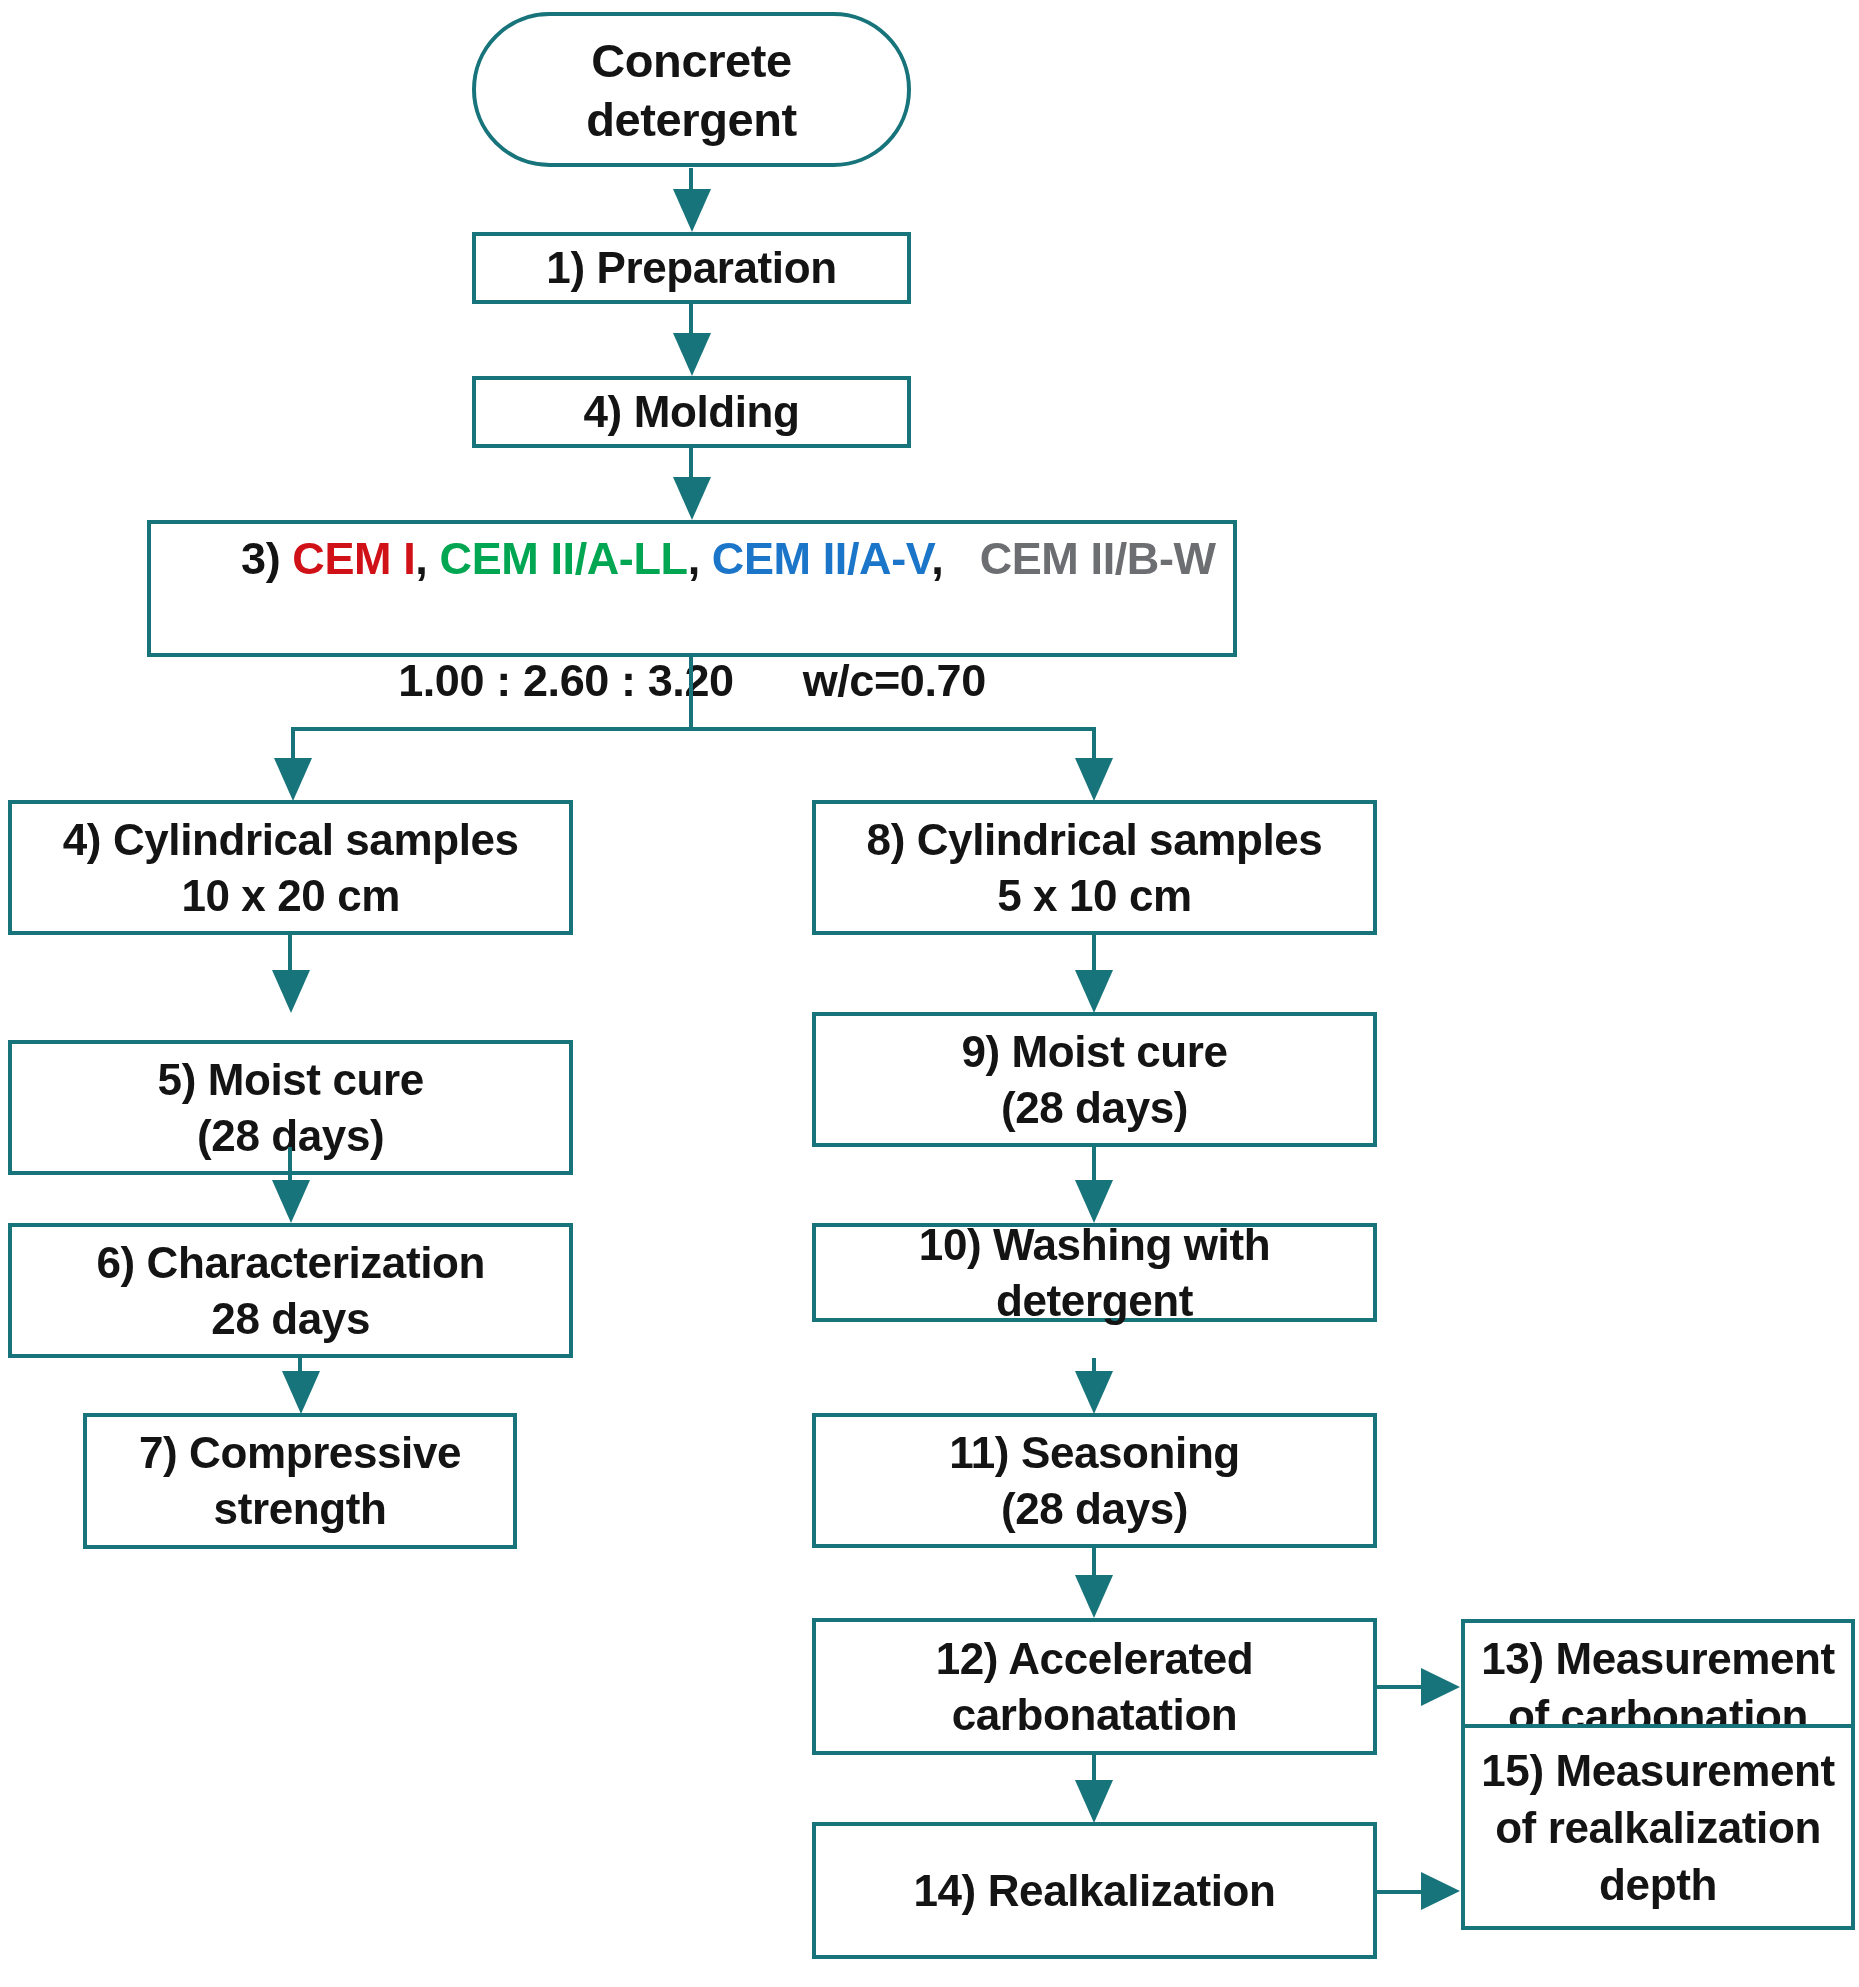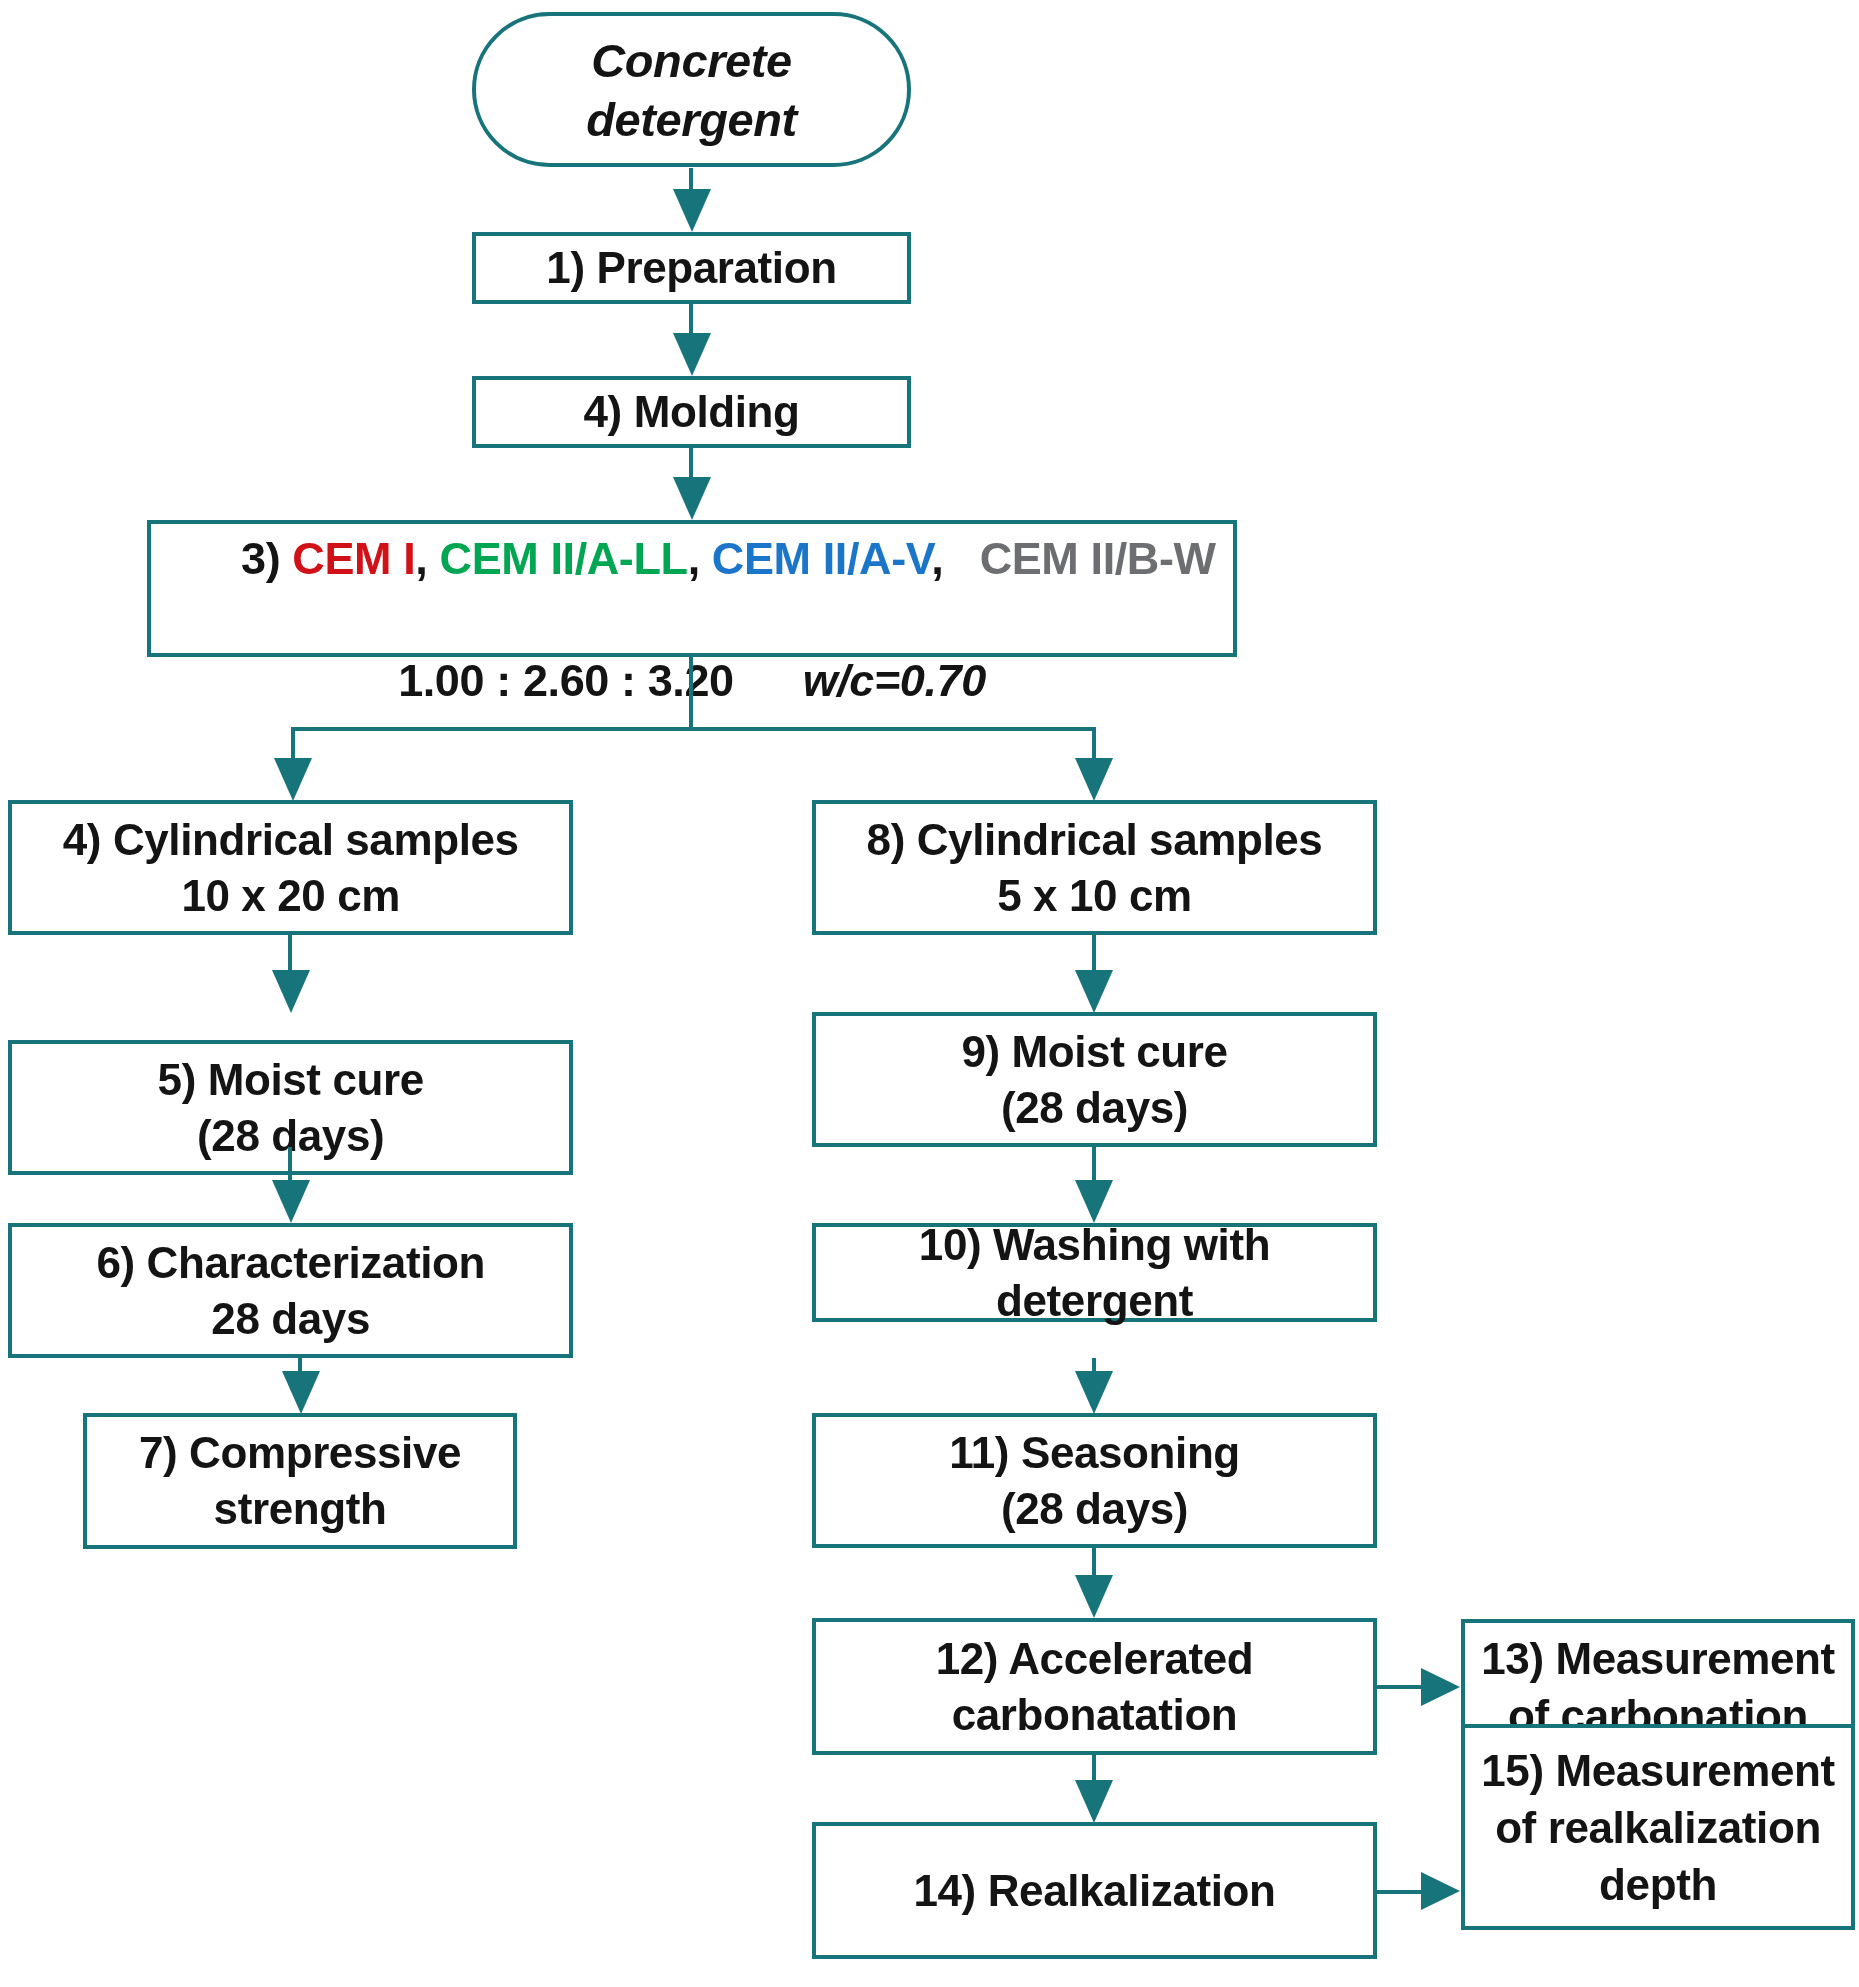--- a/index.html
+++ b/index.html
@@ -11,25 +11,25 @@
     position:relative; width:1859px; height:1988px; background:var(--bg);
     font-family:"Liberation Sans", sans-serif; color:var(--ink); overflow:hidden;
   }
   .node{
     position:absolute; box-sizing:border-box; background:var(--bg);
     border:4.1px solid var(--teal);
     display:flex; flex-direction:column; align-items:center; justify-content:center;
     font-weight:bold; text-align:center; font-size:44px; line-height:56px;
     letter-spacing:-0.4px;
   }
-  .node.oval{border-radius:82px; font-size:47px; line-height:59px;font-style:italic;}
+  .node.oval{border-radius:82px; font-size:47px; line-height:59px;}
   .node.wide{font-size:45px; line-height:61px;}
   .node.measure{font-size:44px; line-height:57px;margin-top:20px;}
   .segline{white-space:pre;}
-  .ratio-gap{display:inline-block; margin-left:69px;font-style:italic;}
+  .ratio-gap{display:inline-block; margin-left:69px;}
   .vline{position:absolute; width:4.1px; background:var(--teal);}
   .hline{position:absolute; height:4.1px; background:var(--teal);}
   .head-down{
     position:absolute; width:0; height:0;
     border-left:19px solid transparent; border-right:19px solid transparent;
     border-top:43px solid var(--teal);
   }
   .head-right{
     position:absolute; width:0; height:0;
     border-top:19px solid transparent; border-bottom:19px solid transparent;

